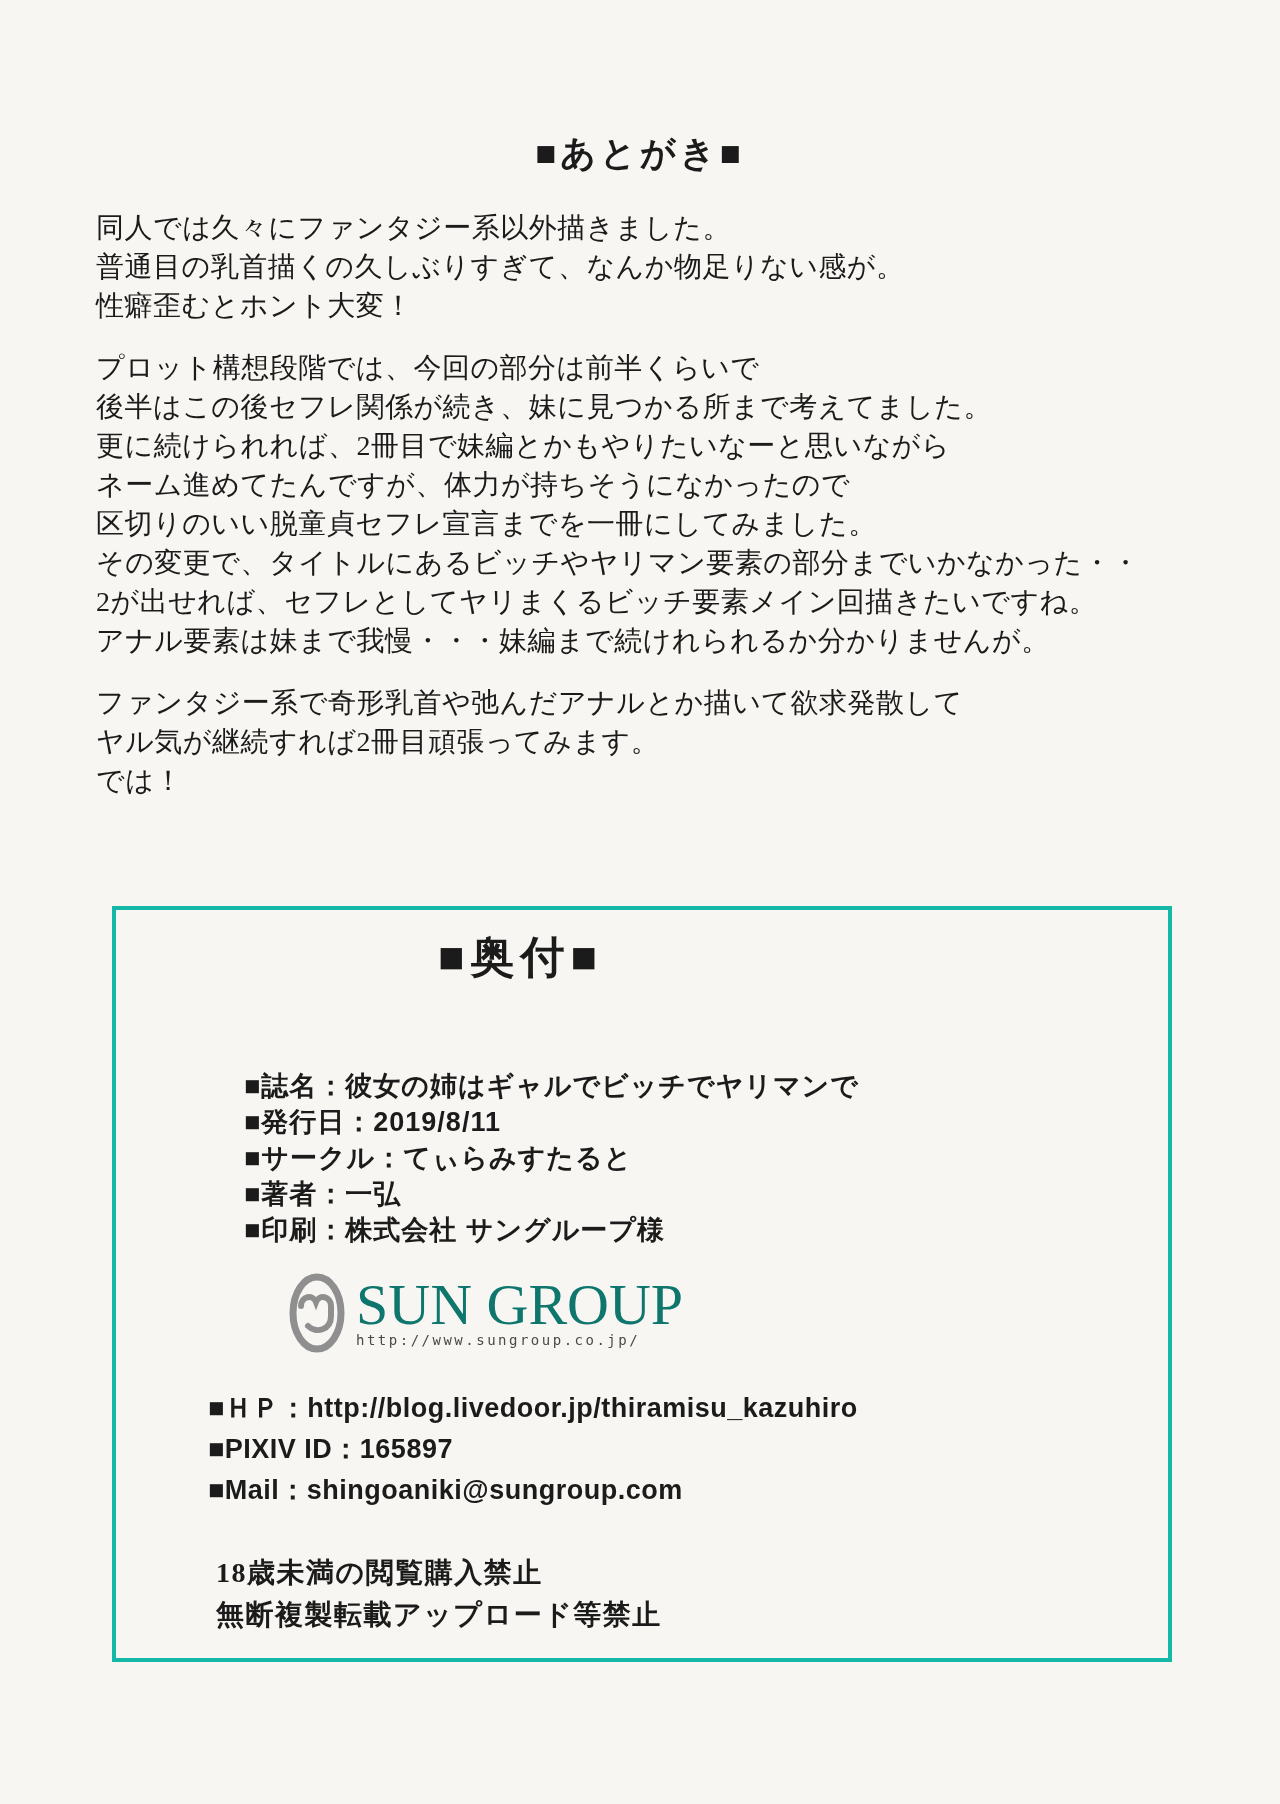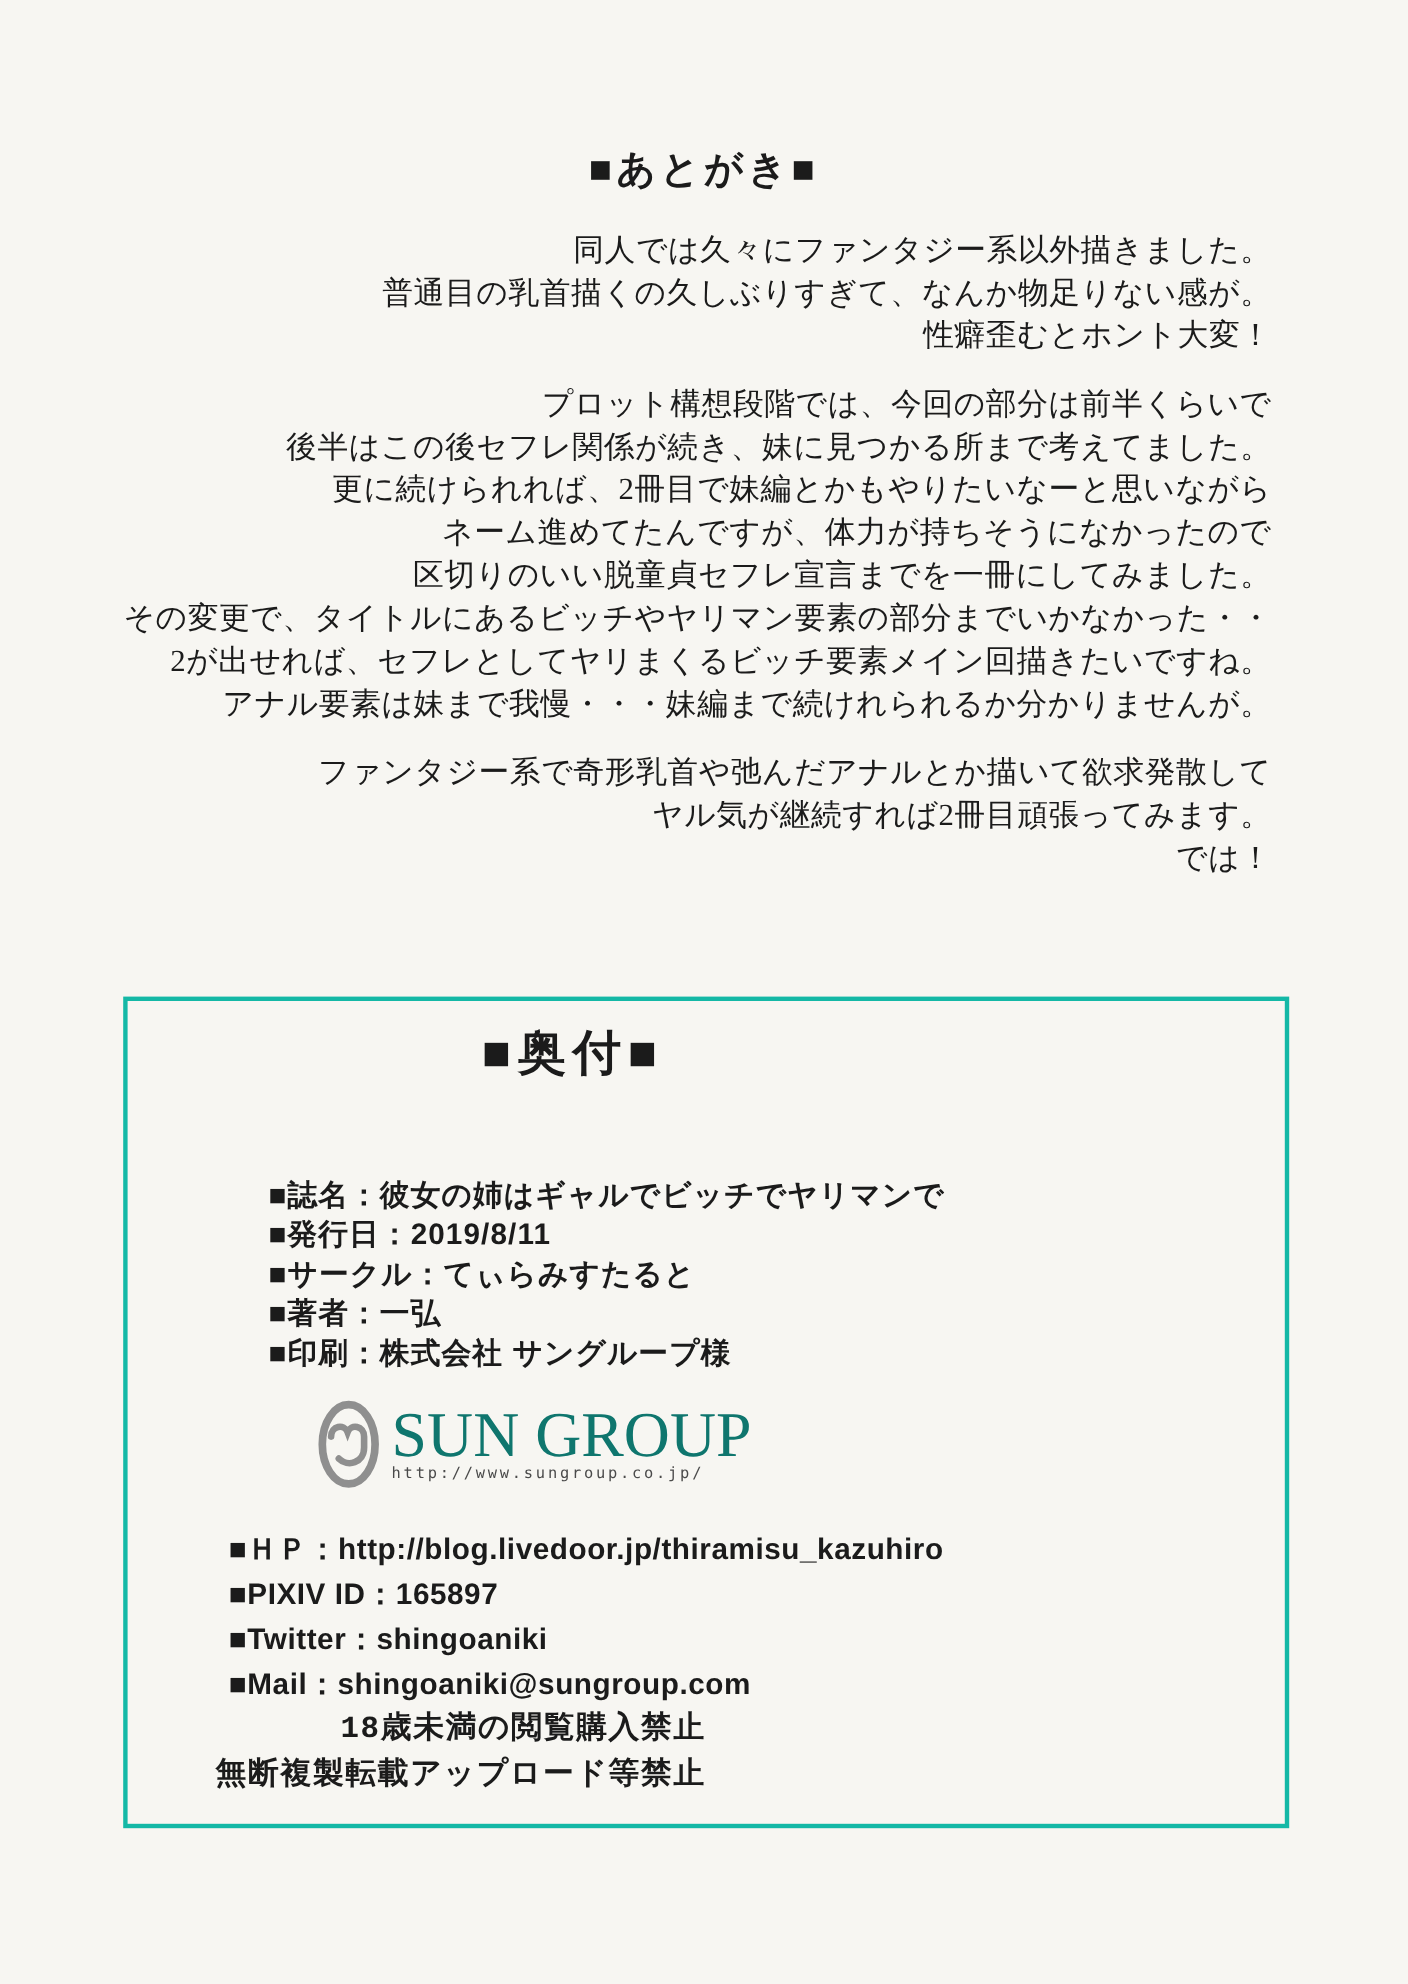--- a/index.html
+++ b/index.html
@@ -16,21 +16,21 @@
     position:absolute;top:130px;left:0;width:1280px;
     text-align:center;
     font-size:35px;font-weight:bold;letter-spacing:4px;
   }
   .afterword-body{
     position:absolute;left:96px;top:208px;width:1060px;
     font-size:28px;line-height:39px;
     letter-spacing:0.5px;
   }
   .afterword-body .para{margin:0 0 23px 0;}
-  .afterword-body .line{white-space:nowrap;text-align:right;}
+  .afterword-body .line{white-space:nowrap;}
   .colophon-box{
     position:absolute;left:112px;top:906px;
     width:1052px;height:748px;
     border:4px solid #14b8a6;
     background:transparent;
   }
   .colophon-title{
     position:absolute;top:18px;left:322px;
     font-size:44px;font-weight:bold;letter-spacing:6px;
     font-family:"Liberation Sans","DejaVu Sans",sans-serif;
@@ -58,25 +58,24 @@
     font-size:14px;color:#4a4a4a;letter-spacing:2.5px;margin-top:2px;
   }
   .colophon-contacts{
     position:absolute;top:478px;left:92px;
     font-family:"Liberation Sans","DejaVu Sans",sans-serif;
     font-size:27px;font-weight:bold;line-height:41px;
     letter-spacing:0.5px;
   }
   .colophon-contacts .line{white-space:nowrap;}
   .colophon-notices{
-    position:absolute;top:642px;left:80px;
-    font-family:Liberation Mono, monospace;
+    position:absolute;top:642px;left:100px;
+    font-family:Liberation Serif, serif;
     font-size:28px;font-weight:bold;line-height:42px;
     letter-spacing:1.5px;
-    text-align:right;
   }
   .colophon-notices .line{white-space:nowrap;}
 </style>
 </head>
 <body>
 
 <div class="page">
 
   <div class="afterword-title">■あとがき■</div>
 
@@ -124,21 +123,20 @@
       </span>
       <span class="logo-textcol">
         <span class="logo-name">SUN GROUP</span>
         <span class="logo-url">http://www.sungroup.co.jp/</span>
       </span>
     </div>
 
     <div class="colophon-contacts">
       <div class="line">■ＨＰ：http://blog.livedoor.jp/thiramisu_kazuhiro</div>
       <div class="line">■PIXIV ID：165897</div>
-      <div class="line">■Twitter：shingoaniki</div>
       <div class="line">■Mail：shingoaniki@sungroup.com</div>
     </div>
 
     <div class="colophon-notices">
       <div class="line">18歳未満の閲覧購入禁止</div>
       <div class="line">無断複製転載アップロード等禁止</div>
     </div>
 
   </div>
 

